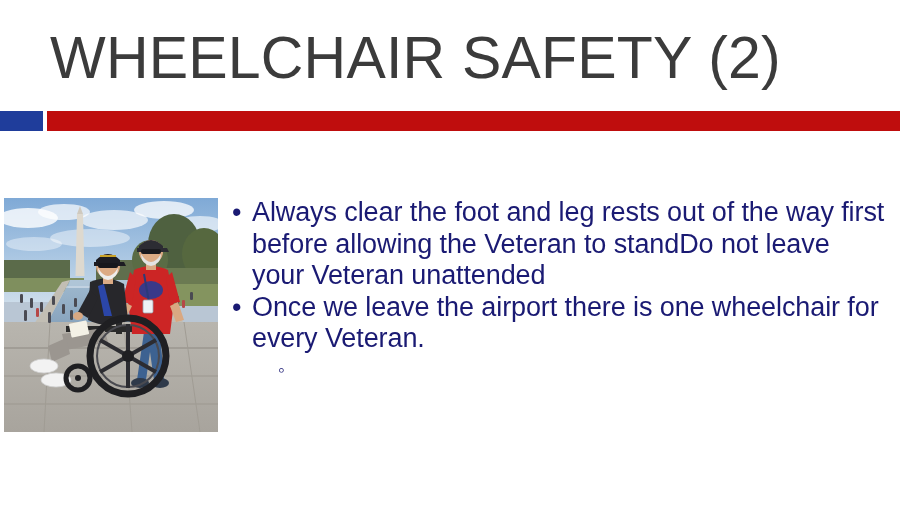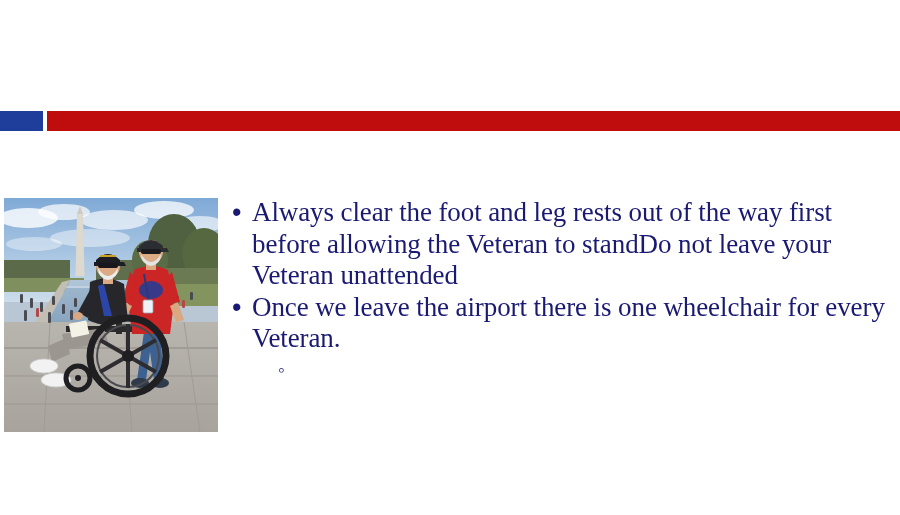--- a/index.html
+++ b/index.html
@@ -106,27 +106,28 @@
     line-height: 1.18;
     letter-spacing: -0.1px;
   }
   .bullet-l2 .marker {
     position: absolute;
     left: 50px;
     top: 0;
     font-size: 19px;
     line-height: 1.55;
   }
-  .btext { display: block; font-family: Liberation Serif, serif; }
+  .btext { display: block; }
 </style>
 </head>
 <body>
 
 <div id="slide">
 
+  <div id="slide-title">WHEELCHAIR SAFETY (2)</div>
 
   <div id="divider">
     <div id="divider-blue"></div>
     <div id="divider-red"></div>
   </div>
 
   <div id="photo">
     <svg viewBox="0 0 214 234" preserveAspectRatio="none">
       <defs>
         <linearGradient id="skyGrad" x1="0" y1="0" x2="0" y2="1">

